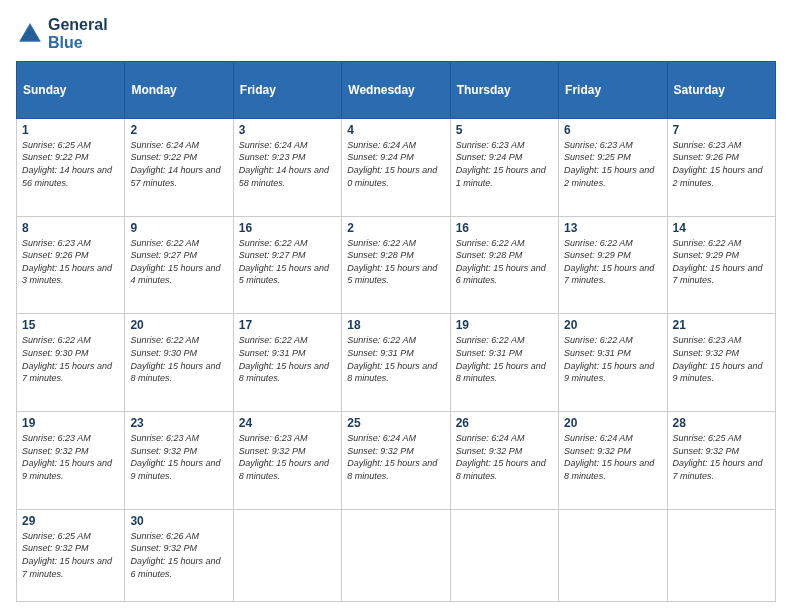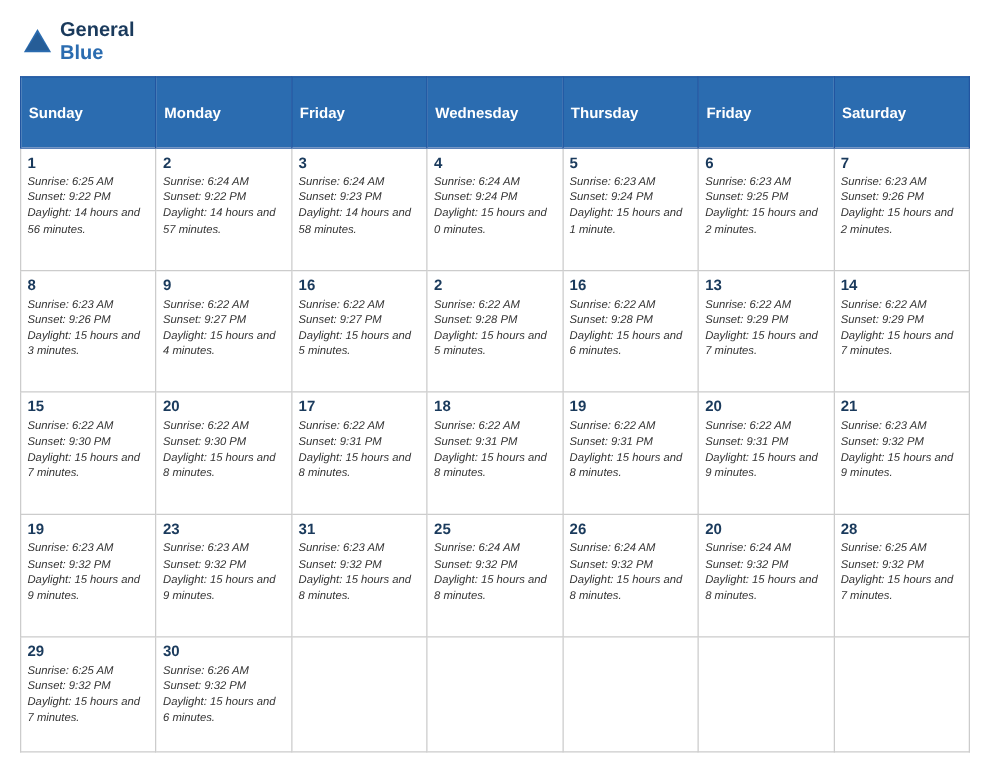--- a/index.html
+++ b/index.html
@@ -309,21 +309,21 @@
       </td>
           <td>
         <span class="day-num">23</span>
         <div class="cell-text">
           Sunrise: 6:23 AM<br>
           Sunset: 9:32 PM<br>
           Daylight: 15 hours and 9 minutes.
         </div>
       </td>
           <td>
-        <span class="day-num">31</span>
+        <span class="day-num">24</span>
         <div class="cell-text">
           Sunrise: 6:23 AM<br>
           Sunset: 9:32 PM<br>
           Daylight: 15 hours and 8 minutes.
         </div>
       </td>
           <td>
         <span class="day-num">25</span>
         <div class="cell-text">
           Sunrise: 6:24 AM<br>

